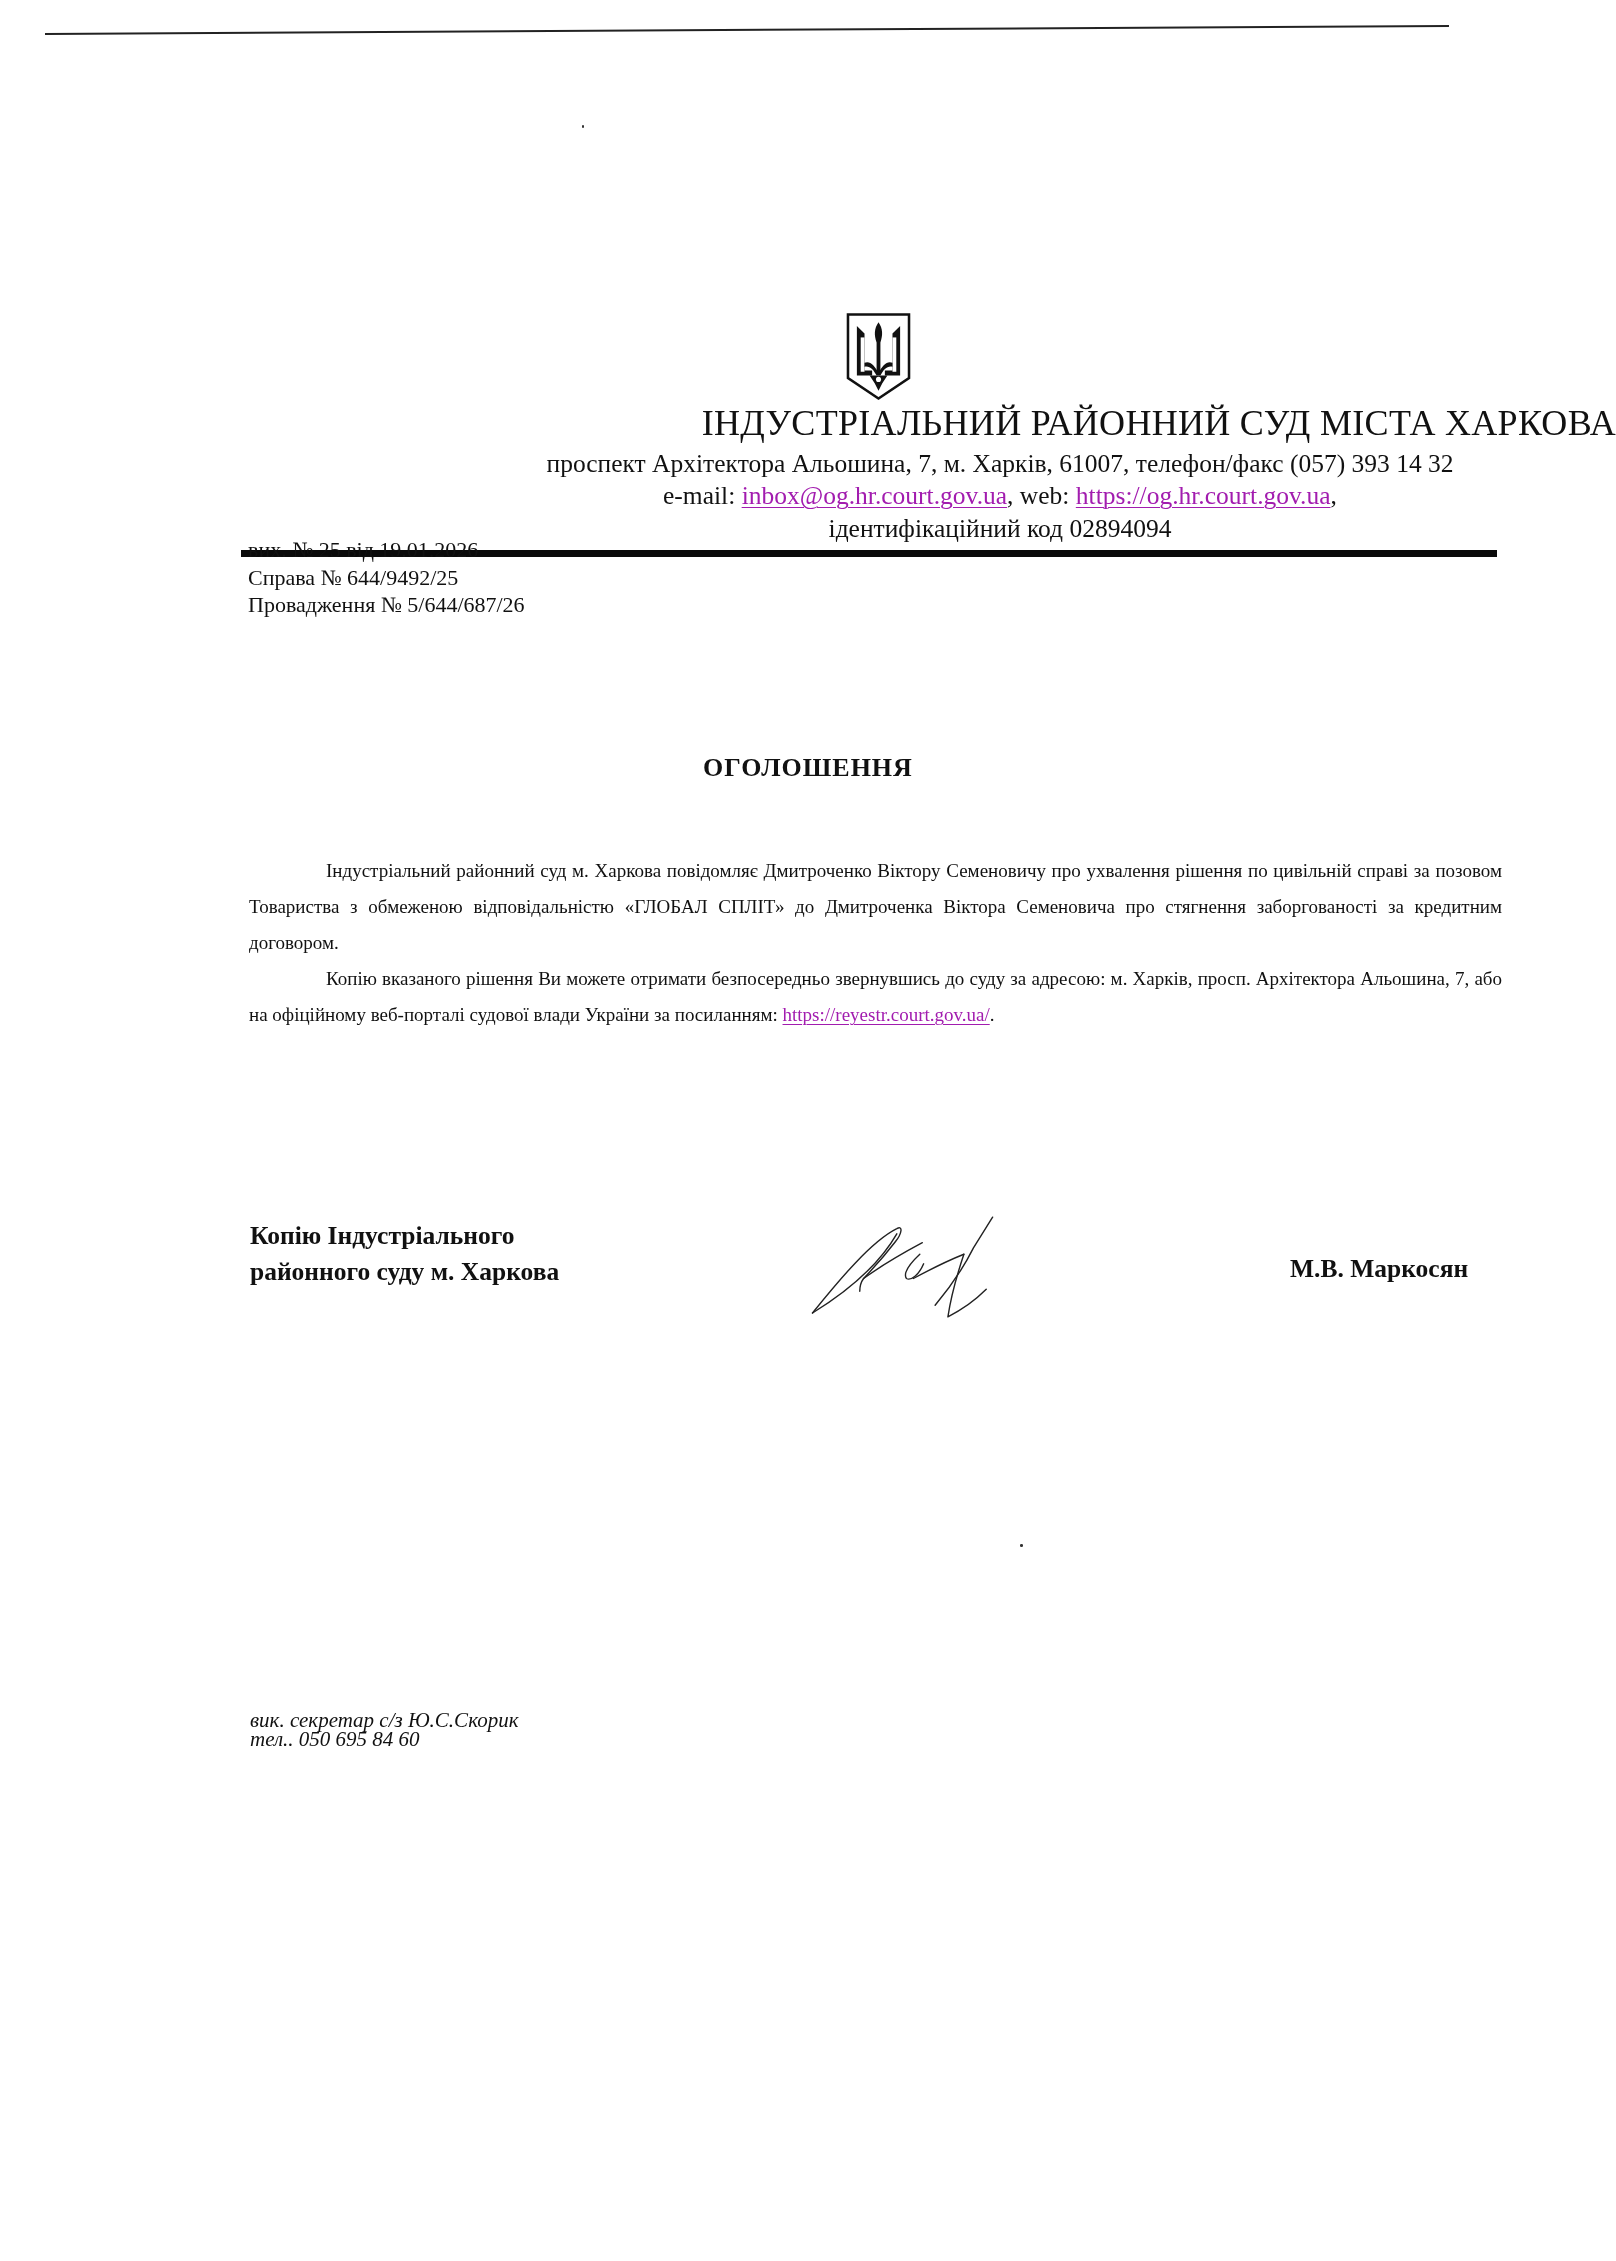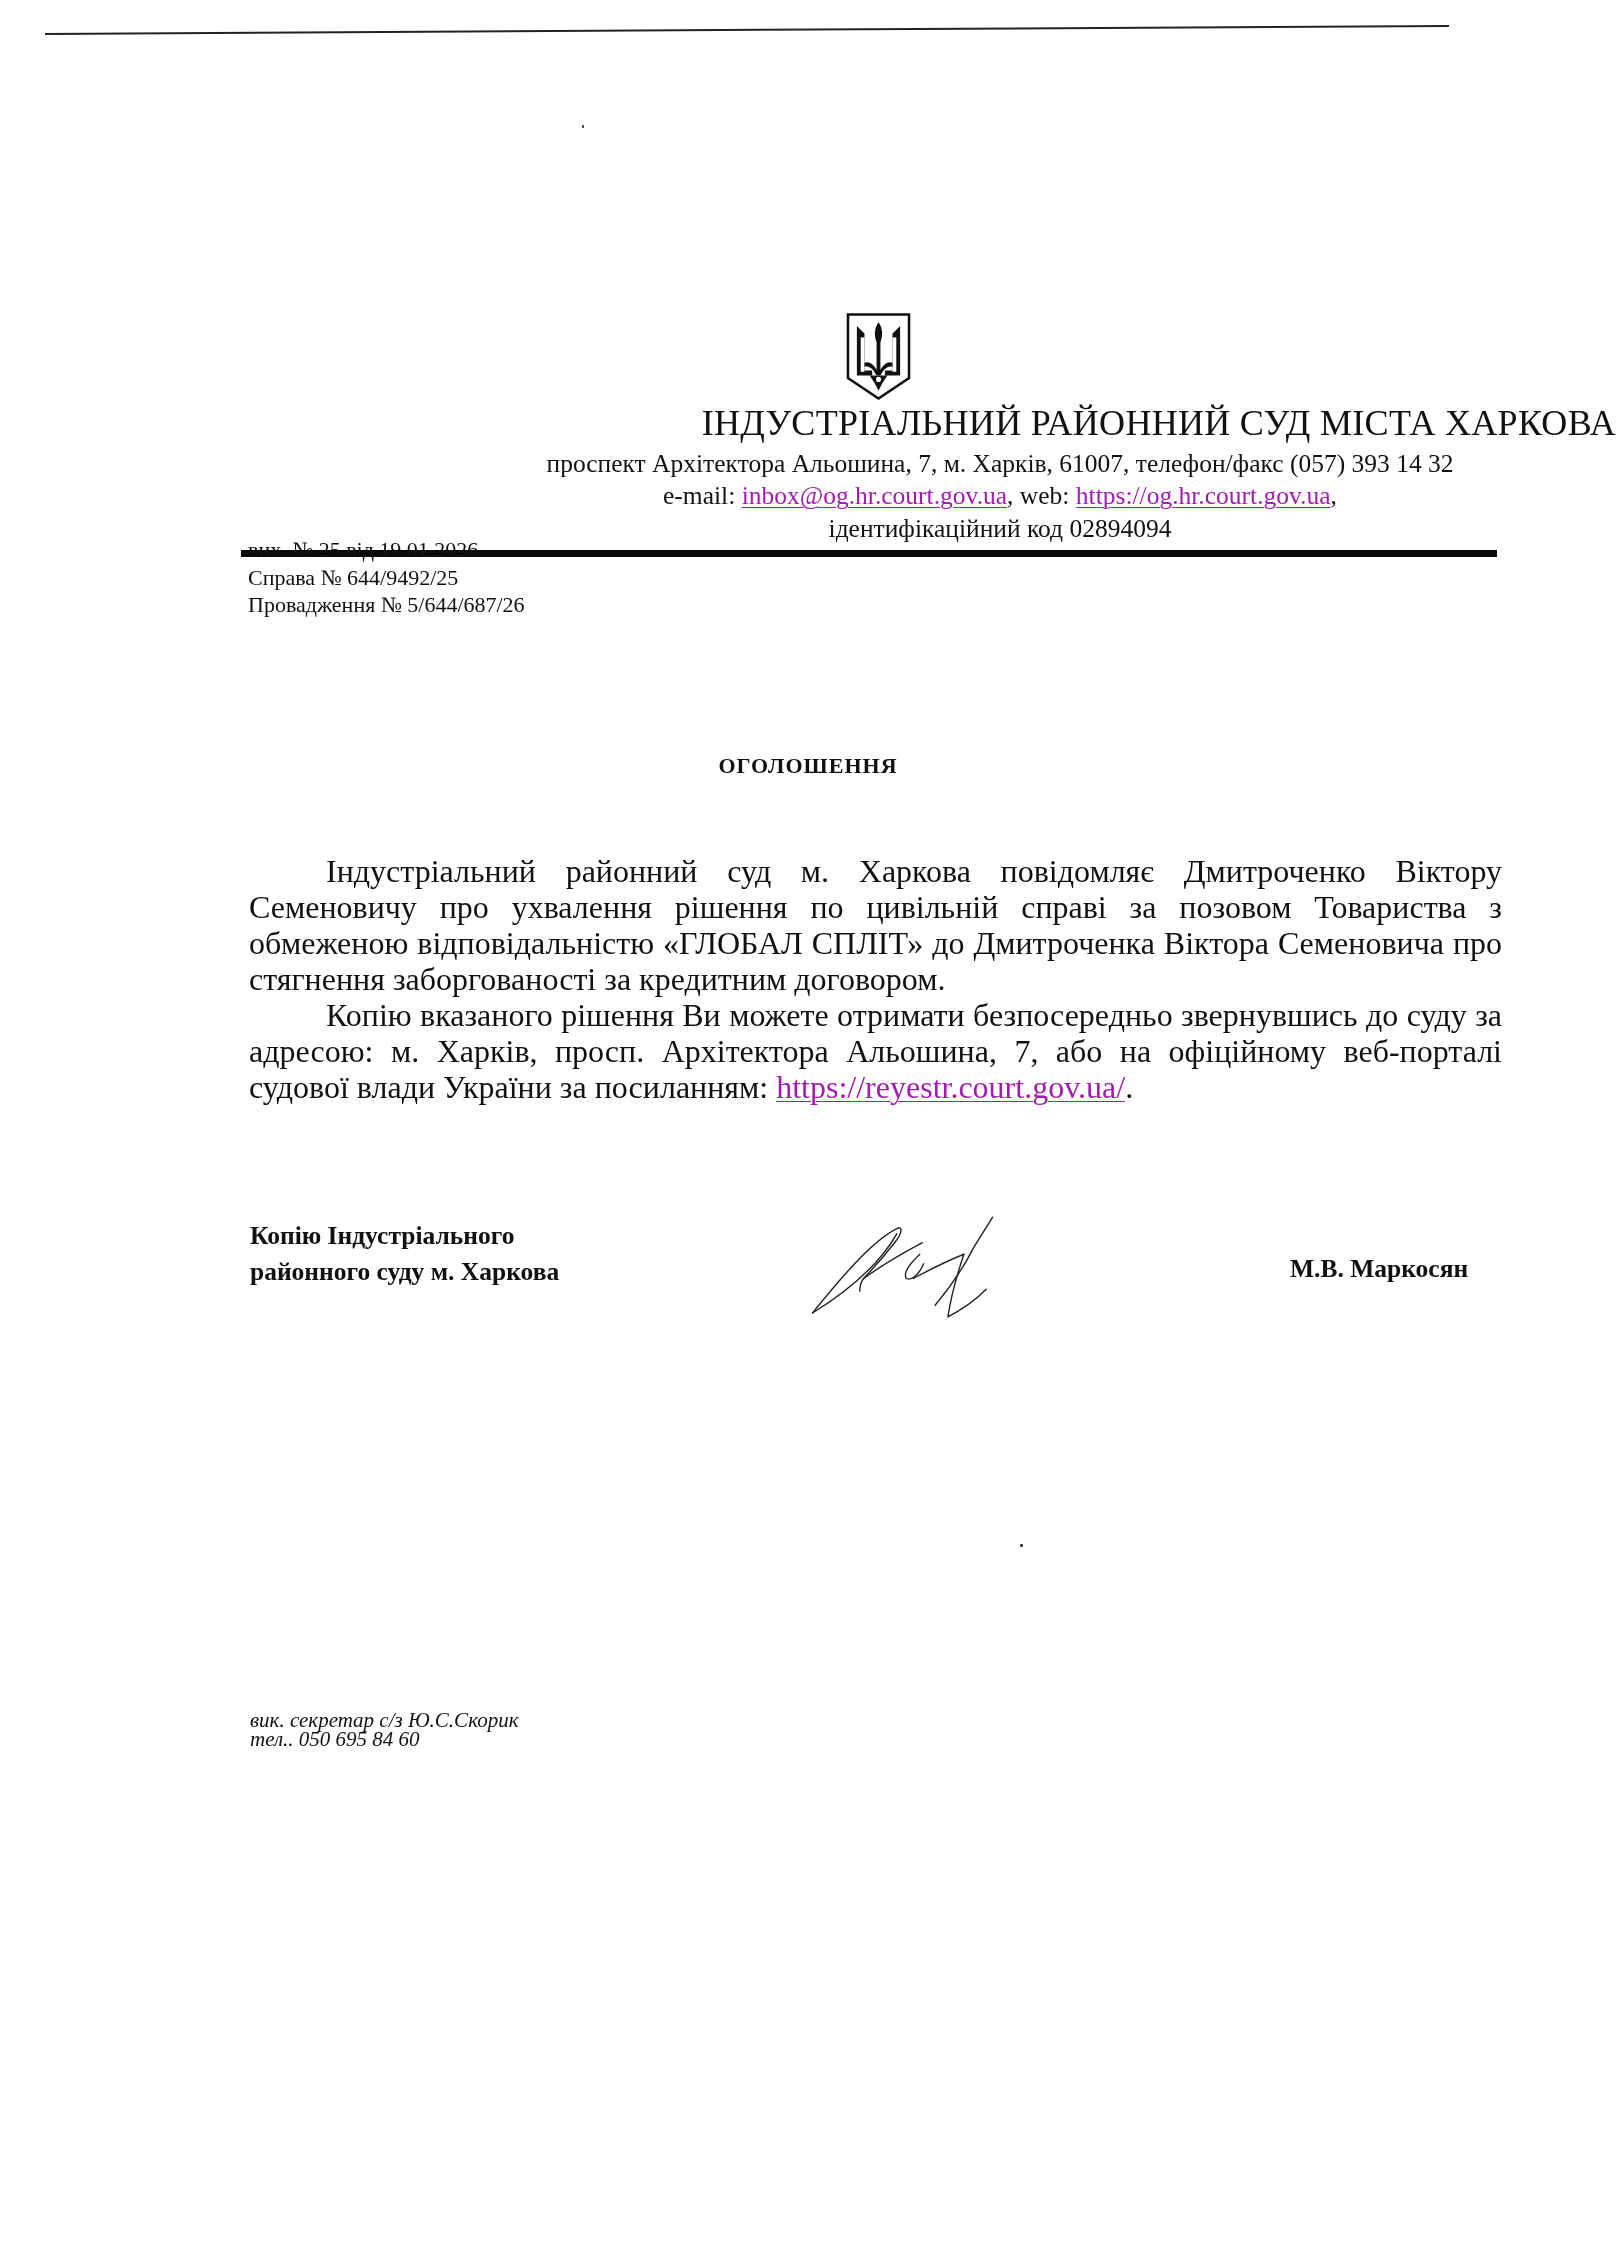--- a/index.html
+++ b/index.html
@@ -82,31 +82,31 @@
       line-height: 27.5px;
     }
     .ref-block div { white-space: nowrap; }
 
     
     .doc-title {
       left: 0;
       width: 1616px;
       top: 753px;
       text-align: center;
-      font-size: 22px;
+      font-size: 26px;
       font-weight: bold;
       letter-spacing: 1px;
     }
 
     
     .body-text {
       left: 249px;
       width: 1253px;
       top: 853px;
-      font-size: 32px;
+      font-size: 19px;
       line-height: 36px;
       text-align: justify;
     }
     .body-text p {
       margin: 0;
       text-indent: 77px;
     }
 
     
     .sign-left {

